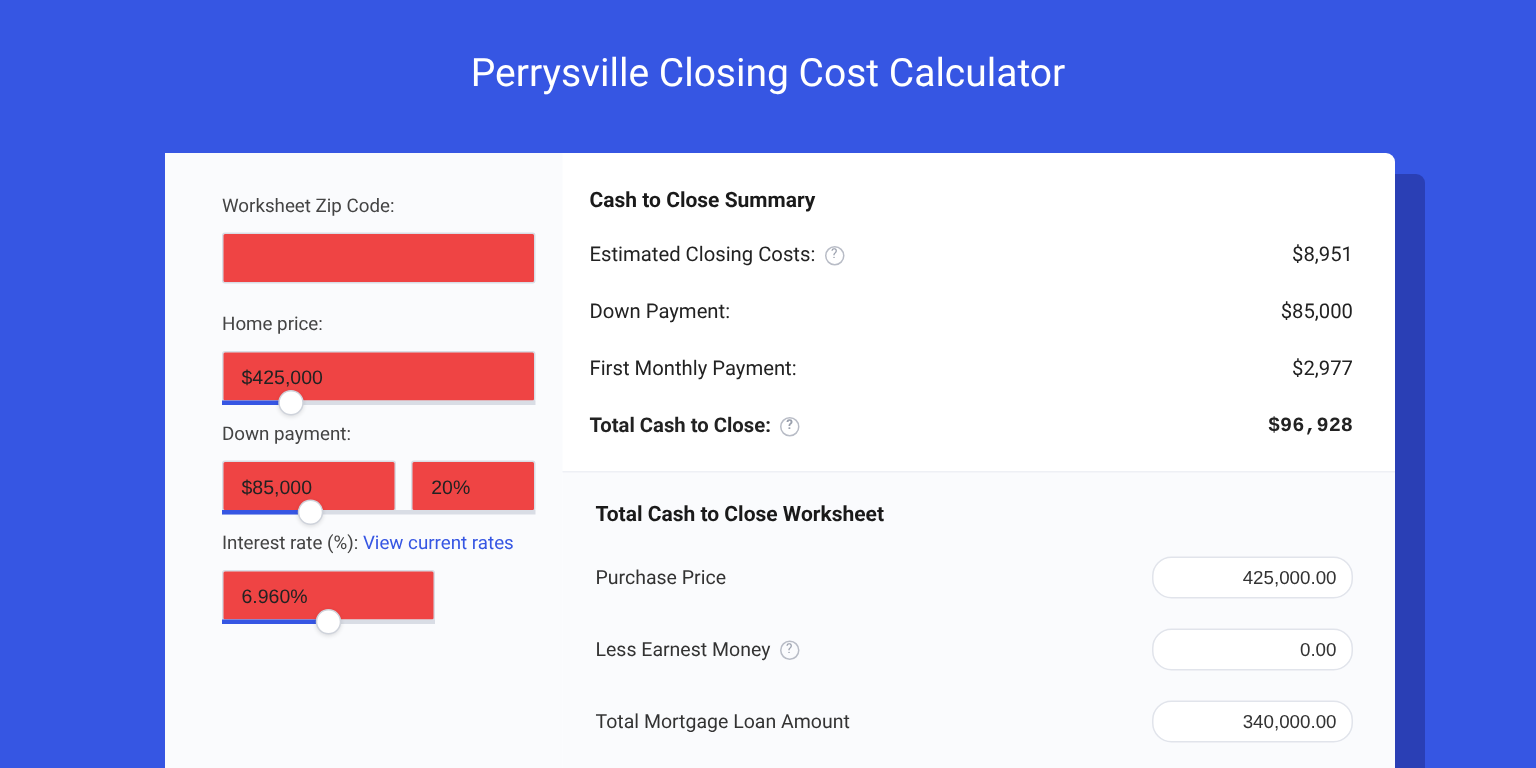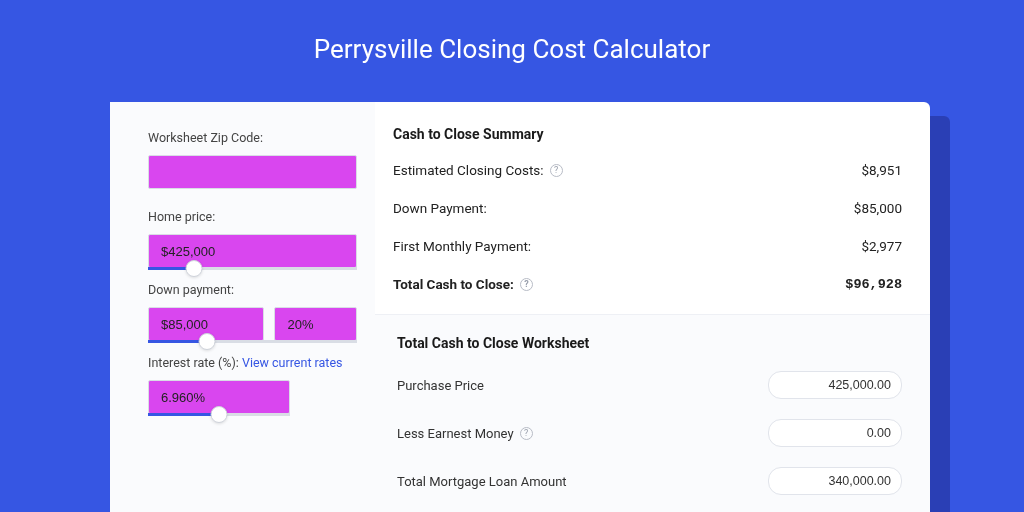--- a/index.html
+++ b/index.html
@@ -50,21 +50,21 @@
     color: #444;
     margin-bottom: 10px;
     margin-top: 6px;
   }
   .field-label.first { margin-top: 0; }
   .text-input {
     width: 100%;
     height: 34px;
     border: 1px solid #d9dde5;
     border-radius: 2px;
-    background: #d946ef;
+    background: #ef4444;
     padding: 0 12px;
     font-size: 13px;
     color: #222;
   }
   .slider-wrap {
     position: relative;
     margin-top: -1px;
     margin-bottom: 12px;
   }
   .slider-track {

